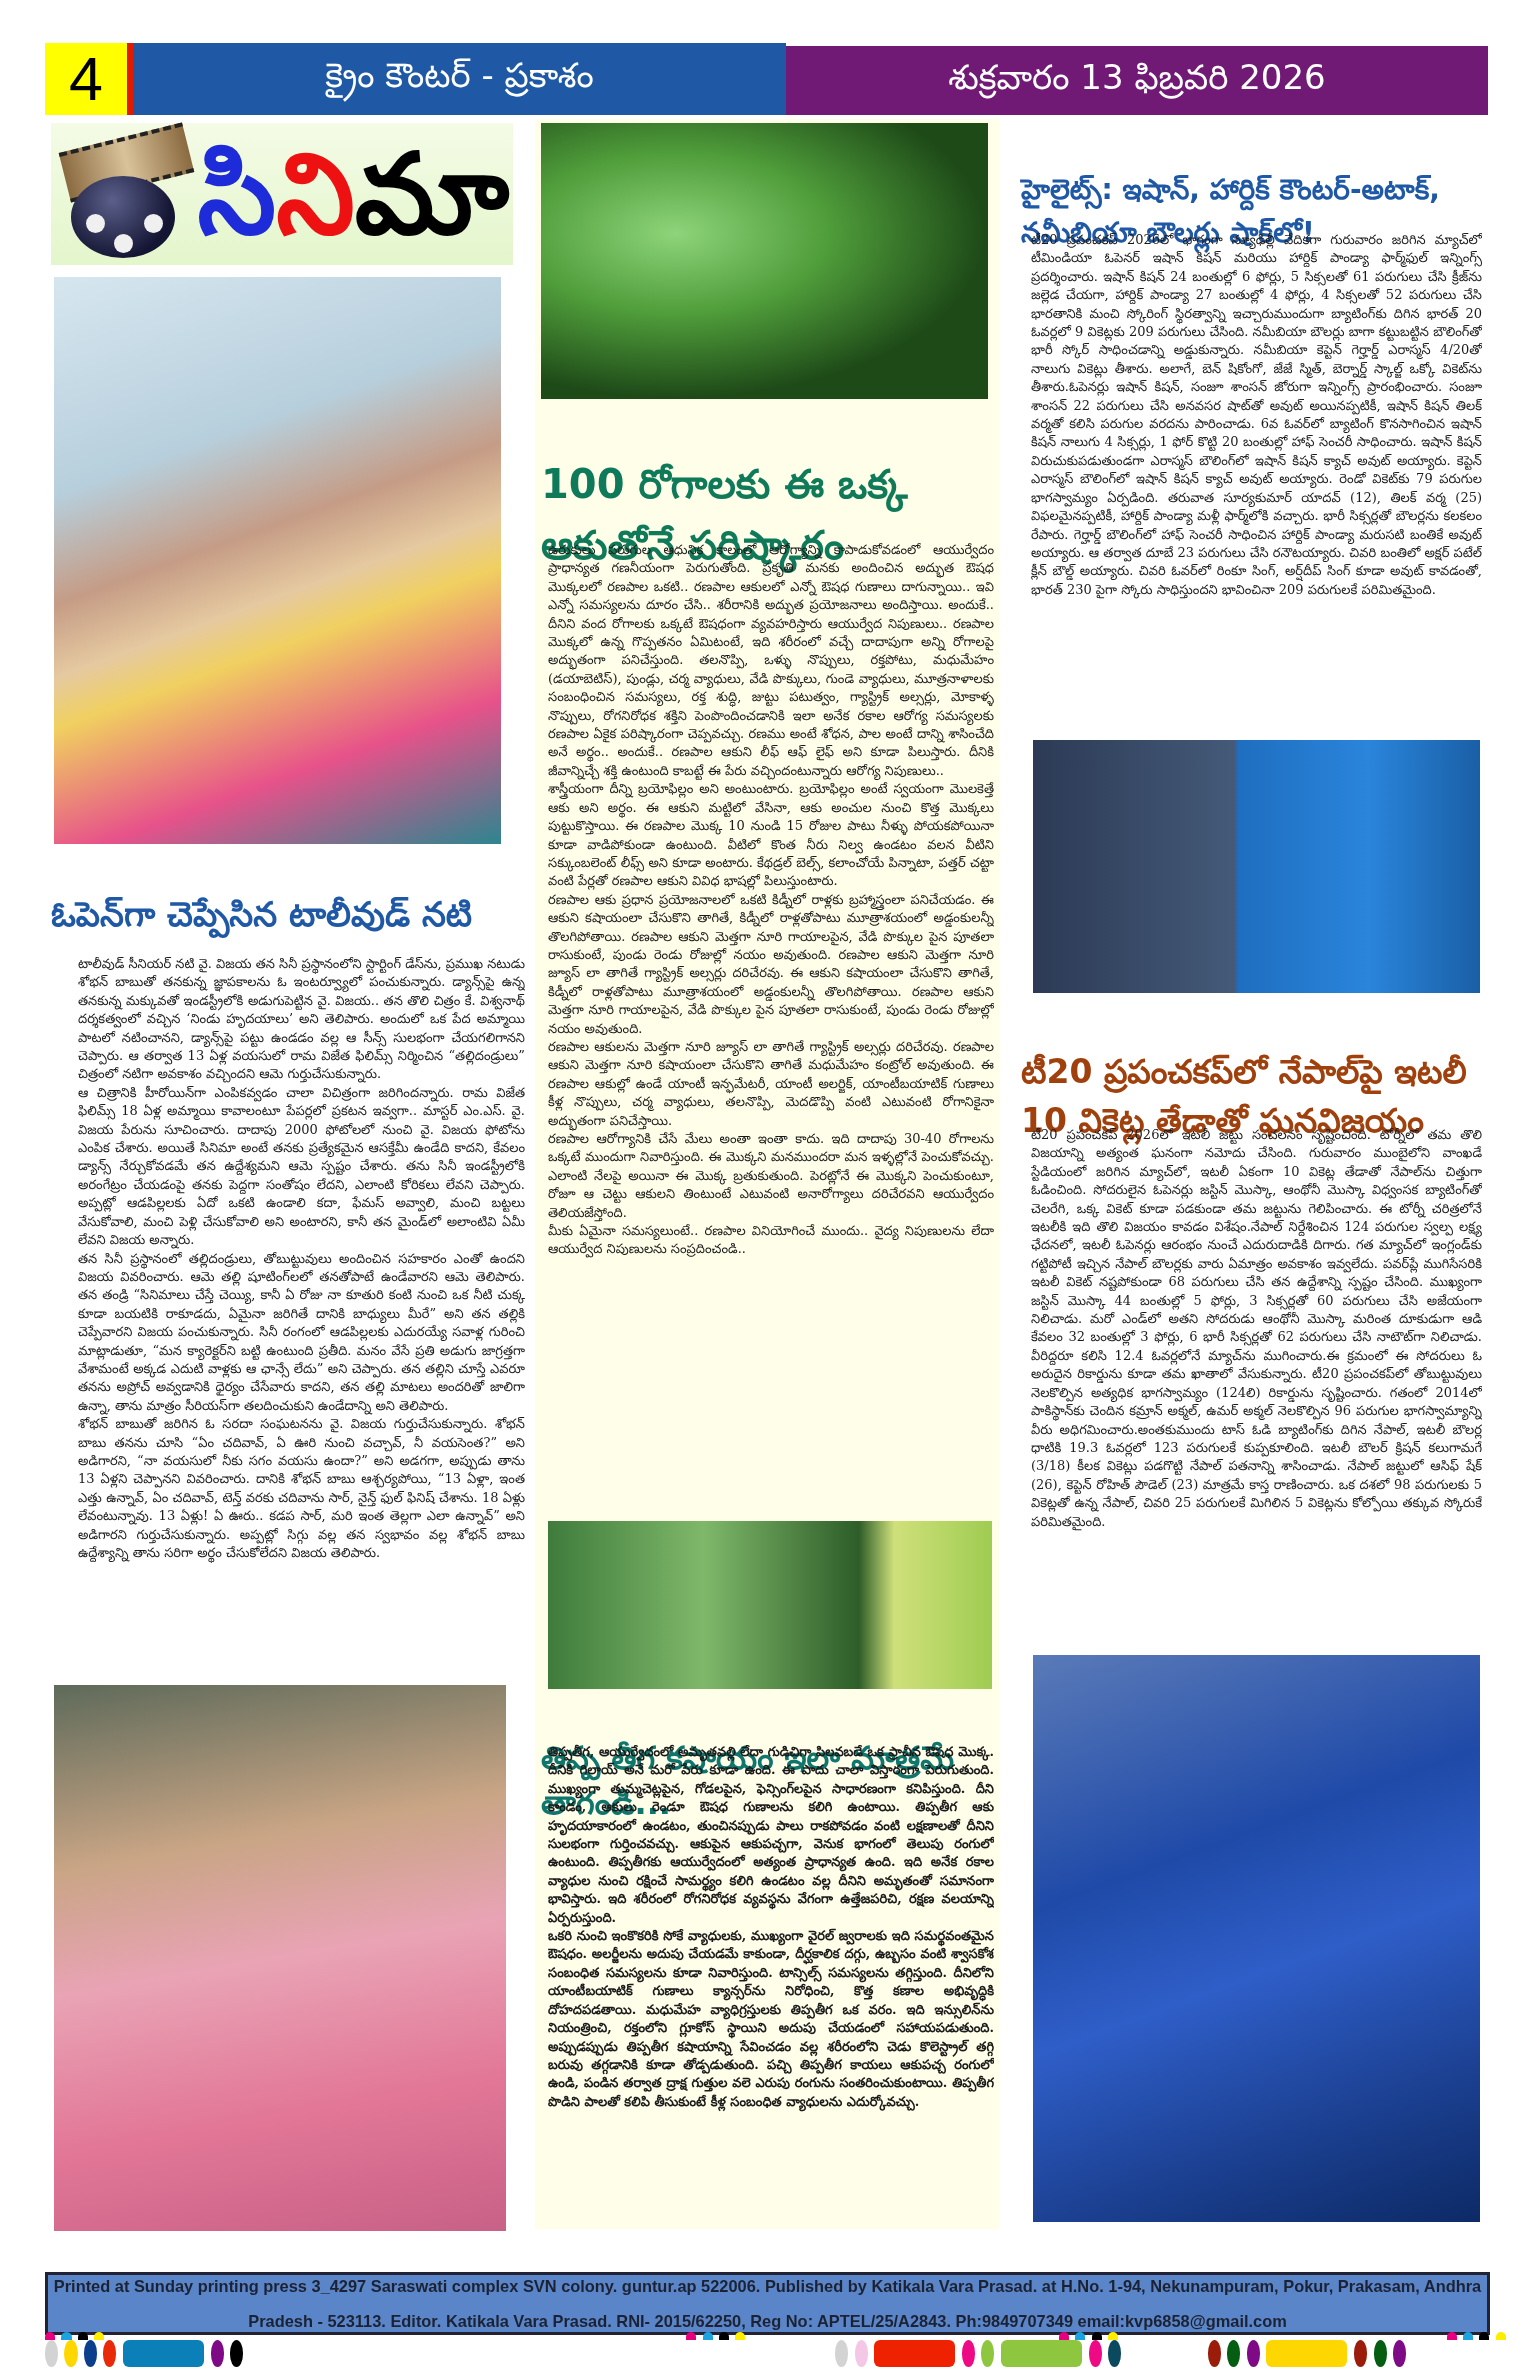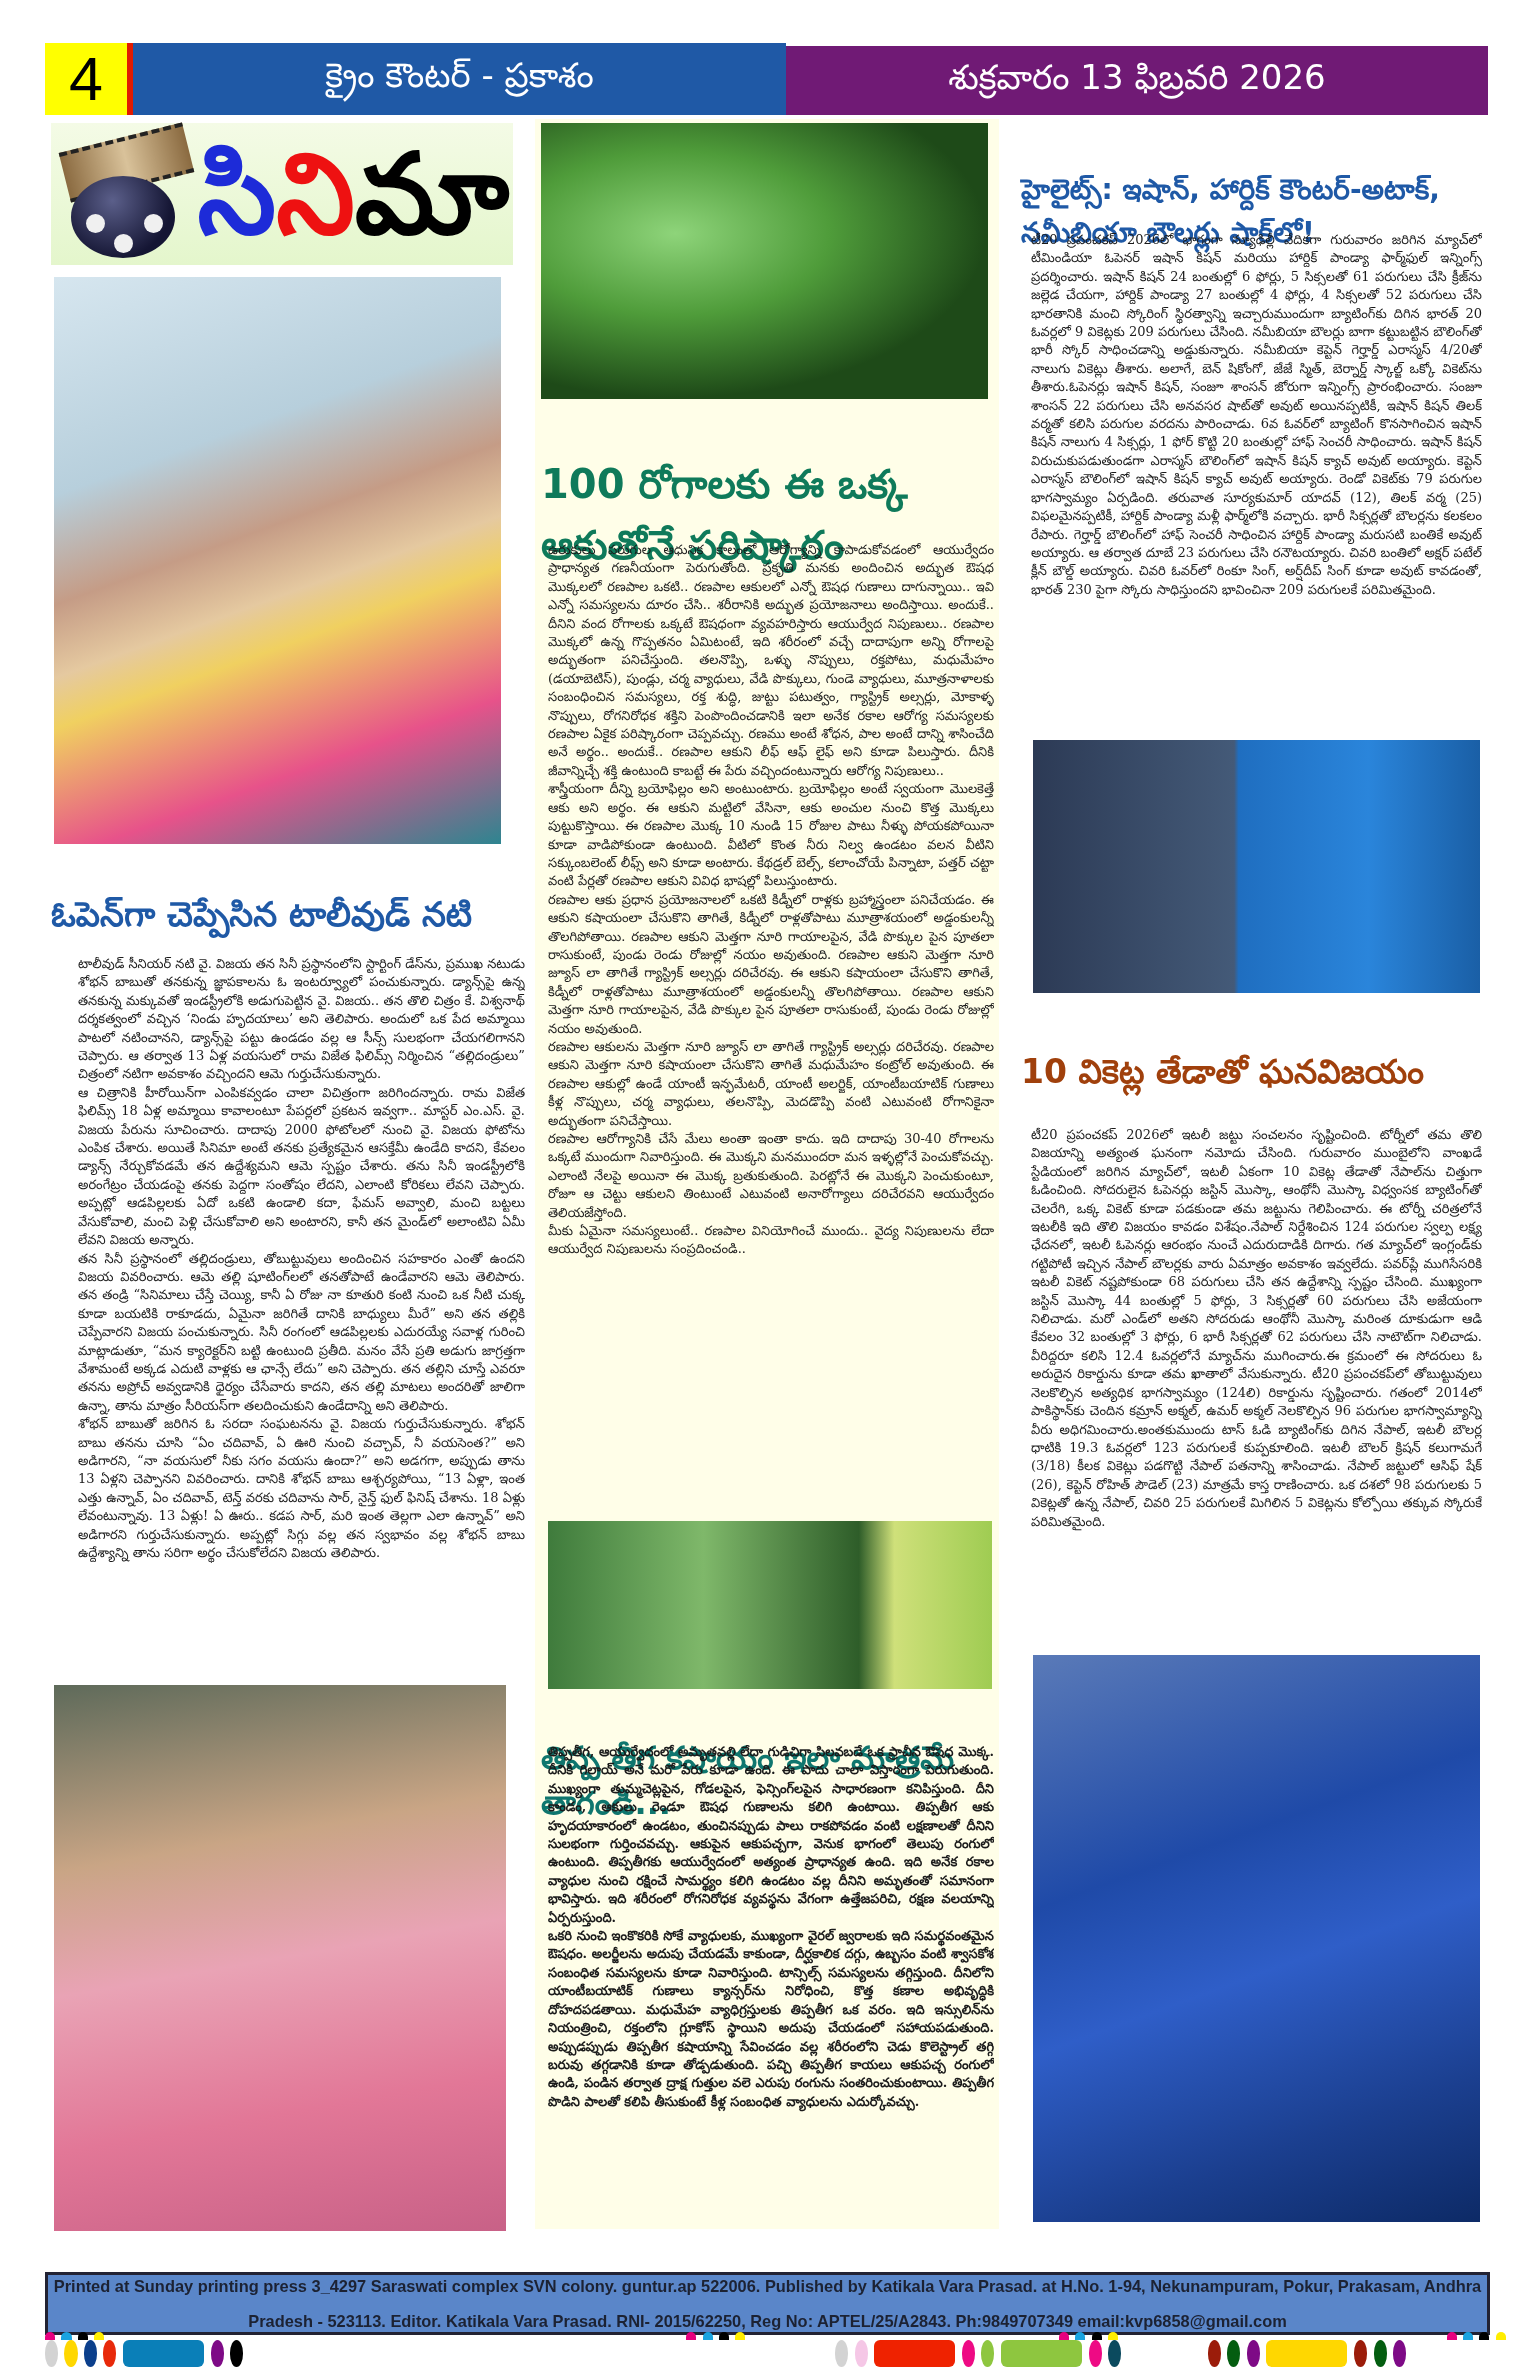--- a/index.html
+++ b/index.html
@@ -106,20 +106,21 @@
   <p>తిప్పతీగ, ఆయుర్వేదంలో అమృతవల్లి లేదా గుడిచిగా పిలవబడే ఒక ప్రాచీన ఔషధ మొక్క. దీనికి గిలాయ్ అనే మరో పేరు కూడా ఉంది. ఈ పాదు చాలా విస్తారంగా పెరుగుతుంది. ముఖ్యంగా తుమ్మచెట్లపైన, గోడలపైన, ఫెన్సింగ్‌లపైన సాధారణంగా కనిపిస్తుంది. దీని కాండం, ఆకులు రెండూ ఔషధ గుణాలను కలిగి ఉంటాయి. తిప్పతీగ ఆకు హృదయాకారంలో ఉండటం, తుంచినప్పుడు పాలు రాకపోవడం వంటి లక్షణాలతో దీనిని సులభంగా గుర్తించవచ్చు. ఆకుపైన ఆకుపచ్చగా, వెనుక భాగంలో తెలుపు రంగులో ఉంటుంది. తిప్పతీగకు ఆయుర్వేదంలో అత్యంత ప్రాధాన్యత ఉంది. ఇది అనేక రకాల వ్యాధుల నుంచి రక్షించే సామర్థ్యం కలిగి ఉండటం వల్ల దీనిని అమృతంతో సమానంగా భావిస్తారు. ఇది శరీరంలో రోగనిరోధక వ్యవస్థను వేగంగా ఉత్తేజపరిచి, రక్షణ వలయాన్ని ఏర్పరుస్తుంది.</p>
   <p>ఒకరి నుంచి ఇంకొకరికి సోకే వ్యాధులకు, ముఖ్యంగా వైరల్ జ్వరాలకు ఇది సమర్థవంతమైన ఔషధం. అలర్జీలను అదుపు చేయడమే కాకుండా, దీర్ఘకాలిక దగ్గు, ఉబ్బసం వంటి శ్వాసకోశ సంబంధిత సమస్యలను కూడా నివారిస్తుంది. టాన్సిల్స్ సమస్యలను తగ్గిస్తుంది. దీనిలోని యాంటీబయాటిక్ గుణాలు క్యాన్సర్‌ను నిరోధించి, కొత్త కణాల అభివృద్ధికి దోహదపడతాయి. మధుమేహ వ్యాధిగ్రస్తులకు తిప్పతీగ ఒక వరం. ఇది ఇన్సులిన్‌ను నియంత్రించి, రక్తంలోని గ్లూకోస్ స్థాయిని అదుపు చేయడంలో సహాయపడుతుంది. అప్పుడప్పుడు తిప్పతీగ కషాయాన్ని సేవించడం వల్ల శరీరంలోని చెడు కొలెస్ట్రాల్ తగ్గి బరువు తగ్గడానికి కూడా తోడ్పడుతుంది. పచ్చి తిప్పతీగ కాయలు ఆకుపచ్చ రంగులో ఉండి, పండిన తర్వాత ద్రాక్ష గుత్తుల వలె ఎరుపు రంగును సంతరించుకుంటాయి. తిప్పతీగ పొడిని పాలతో కలిపి తీసుకుంటే కీళ్ల సంబంధిత వ్యాధులను ఎదుర్కోవచ్చు.</p>
 </div>
 
 <div class="abs hl" id="cricket1-headline">హైలైట్స్: ఇషాన్, హార్దిక్ కౌంటర్-అటాక్, నమీబియా బౌలర్లు షాక్‌లో!</div>
 <div class="abs body-text" id="cricket1-body">
   <p>టీ20 ప్రపంచకప్ 2026లో భాగంగా న్యూఢిల్లీ వేదికగా గురువారం జరిగిన మ్యాచ్‌లో టీమిండియా ఓపెనర్ ఇషాన్ కిషన్ మరియు హార్దిక్ పాండ్యా ఫార్మ్‌ఫుల్ ఇన్నింగ్స్ ప్రదర్శించారు. ఇషాన్ కిషన్ 24 బంతుల్లో 6 ఫోర్లు, 5 సిక్సలతో 61 పరుగులు చేసి క్రీజ్‌ను జల్లెడ చేయగా, హార్దిక్ పాండ్యా 27 బంతుల్లో 4 ఫోర్లు, 4 సిక్సలతో 52 పరుగులు చేసి భారతానికి మంచి స్కోరింగ్ స్థిరత్వాన్ని ఇచ్చారుముందుగా బ్యాటింగ్‌కు దిగిన భారత్ 20 ఓవర్లలో 9 వికెట్లకు 209 పరుగులు చేసింది. నమీబియా బౌలర్లు బాగా కట్టుబట్టిన బౌలింగ్‌తో భారీ స్కోర్ సాధించడాన్ని అడ్డుకున్నారు. నమీబియా కెప్టెన్ గెర్హార్డ్ ఎరాస్మస్ 4/20తో నాలుగు వికెట్లు తీశారు. అలాగే, బెన్ షికోంగో, జేజే స్మిత్, బెర్నార్డ్ స్కాల్జ్ ఒక్కో వికెట్‌ను తీశారు.ఓపెనర్లు ఇషాన్ కిషన్, సంజూ శాంసన్ జోరుగా ఇన్నింగ్స్ ప్రారంభించారు. సంజూ శాంసన్ 22 పరుగులు చేసి అనవసర షాట్‌తో అవుట్ అయినప్పటికీ, ఇషాన్ కిషన్ తిలక్ వర్మతో కలిసి పరుగుల వరదను పారించాడు. 6వ ఓవర్‌లో బ్యాటింగ్ కొనసాగించిన ఇషాన్ కిషన్ నాలుగు 4 సిక్సర్లు, 1 ఫోర్ కొట్టి 20 బంతుల్లో హాఫ్ సెంచరీ సాధించారు. ఇషాన్ కిషన్ విరుచుకుపడుతుండగా ఎరాస్మస్ బౌలింగ్‌లో ఇషాన్ కిషన్ క్యాచ్ అవుట్ అయ్యారు. కెప్టెన్ ఎరాస్మస్ బౌలింగ్‌లో ఇషాన్ కిషన్ క్యాచ్ అవుట్ అయ్యారు. రెండో వికెట్‌కు 79 పరుగుల భాగస్వామ్యం ఏర్పడింది. తరువాత సూర్యకుమార్ యాదవ్ (12), తిలక్ వర్మ (25) విఫలమైనప్పటికీ, హార్దిక్ పాండ్యా మళ్లీ ఫార్మ్‌లోకి వచ్చారు. భారీ సిక్సర్లతో బౌలర్లను కలకలం రేపారు. గెర్హార్డ్ బౌలింగ్‌లో హాఫ్ సెంచరీ సాధించిన హార్దిక్ పాండ్యా మరుసటి బంతికే అవుట్ అయ్యారు. ఆ తర్వాత దూబే 23 పరుగులు చేసి రనౌటయ్యారు. చివరి బంతిలో అక్షర్ పటేల్ క్లీన్ బౌల్డ్ అయ్యారు. చివరి ఓవర్‌లో రింకూ సింగ్, అర్ష్‌దీప్ సింగ్ కూడా అవుట్ కావడంతో, భారత్ 230 పైగా స్కోరు సాధిస్తుందని భావించినా 209 పరుగులకే పరిమితమైంది.</p>
 </div>
 
 <div class="abs hl" id="cricket2-headline">
+  <div>టీ20 ప్రపంచకప్‌లో నేపాల్‌పై ఇటలీ</div>
   <div>10 వికెట్ల తేడాతో ఘనవిజయం</div>
 </div>
 <div class="abs body-text" id="cricket2-body">
   <p>టీ20 ప్రపంచకప్ 2026లో ఇటలీ జట్టు సంచలనం సృష్టించింది. టోర్నీలో తమ తొలి విజయాన్ని అత్యంత ఘనంగా నమోదు చేసింది. గురువారం ముంబైలోని వాంఖడే స్టేడియంలో జరిగిన మ్యాచ్‌లో, ఇటలీ ఏకంగా 10 వికెట్ల తేడాతో నేపాల్‌ను చిత్తుగా ఓడించింది. సోదరులైన ఓపెనర్లు జస్టిన్ మొస్కా, ఆంథోనీ మొస్కా విధ్వంసక బ్యాటింగ్‌తో చెలరేగి, ఒక్క వికెట్ కూడా పడకుండా తమ జట్టును గెలిపించారు. ఈ టోర్నీ చరిత్రలోనే ఇటలీకి ఇది తొలి విజయం కావడం విశేషం.నేపాల్ నిర్దేశించిన 124 పరుగుల స్వల్ప లక్ష్య ఛేదనలో, ఇటలీ ఓపెనర్లు ఆరంభం నుంచే ఎదురుదాడికి దిగారు. గత మ్యాచ్‌లో ఇంగ్లండ్‌కు గట్టిపోటీ ఇచ్చిన నేపాల్ బౌలర్లకు వారు ఏమాత్రం అవకాశం ఇవ్వలేదు. పవర్‌ప్లే ముగిసేసరికి ఇటలీ వికెట్ నష్టపోకుండా 68 పరుగులు చేసి తన ఉద్దేశాన్ని స్పష్టం చేసింది. ముఖ్యంగా జస్టిన్ మొస్కా 44 బంతుల్లో 5 ఫోర్లు, 3 సిక్సర్లతో 60 పరుగులు చేసి అజేయంగా నిలిచాడు. మరో ఎండ్‌లో అతని సోదరుడు ఆంథోనీ మొస్కా మరింత దూకుడుగా ఆడి కేవలం 32 బంతుల్లో 3 ఫోర్లు, 6 భారీ సిక్సర్లతో 62 పరుగులు చేసి నాటౌట్‌గా నిలిచాడు. వీరిద్దరూ కలిసి 12.4 ఓవర్లలోనే మ్యాచ్‌ను ముగించారు.ఈ క్రమంలో ఈ సోదరులు ఓ అరుదైన రికార్డును కూడా తమ ఖాతాలో వేసుకున్నారు. టీ20 ప్రపంచకప్‌లో తోబుట్టువులు నెలకొల్పిన అత్యధిక భాగస్వామ్యం (124లి) రికార్డును సృష్టించారు. గతంలో 2014లో పాకిస్థాన్‌కు చెందిన కమ్రాన్ అక్మల్, ఉమర్ అక్మల్ నెలకొల్పిన 96 పరుగుల భాగస్వామ్యాన్ని వీరు అధిగమించారు.అంతకుముందు టాస్ ఓడి బ్యాటింగ్‌కు దిగిన నేపాల్, ఇటలీ బౌలర్ల ధాటికి 19.3 ఓవర్లలో 123 పరుగులకే కుప్పకూలింది. ఇటలీ బౌలర్ క్రిషన్ కలుగామగే (3/18) కీలక వికెట్లు పడగొట్టి నేపాల్ పతనాన్ని శాసించాడు. నేపాల్ జట్టులో ఆసిఫ్ షేక్ (26), కెప్టెన్ రోహిత్ పౌడెల్ (23) మాత్రమే కాస్త రాణించారు. ఒక దశలో 98 పరుగులకు 5 వికెట్లతో ఉన్న నేపాల్, చివరి 25 పరుగులకే మిగిలిన 5 వికెట్లను కోల్పోయి తక్కువ స్కోరుకే పరిమితమైంది.</p>
 </div>
 
 <div class="abs" id="imprint">
   <div>Printed at Sunday printing press 3_4297 Saraswati complex SVN colony. guntur.ap 522006. Published by Katikala Vara Prasad. at  H.No. 1-94, Nekunampuram, Pokur, Prakasam, Andhra</div>
   <div>Pradesh - 523113. Editor. Katikala Vara Prasad. RNI- 2015/62250, Reg No: APTEL/25/A2843. Ph:9849707349 email:kvp6858@gmail.com</div>
 </div>

